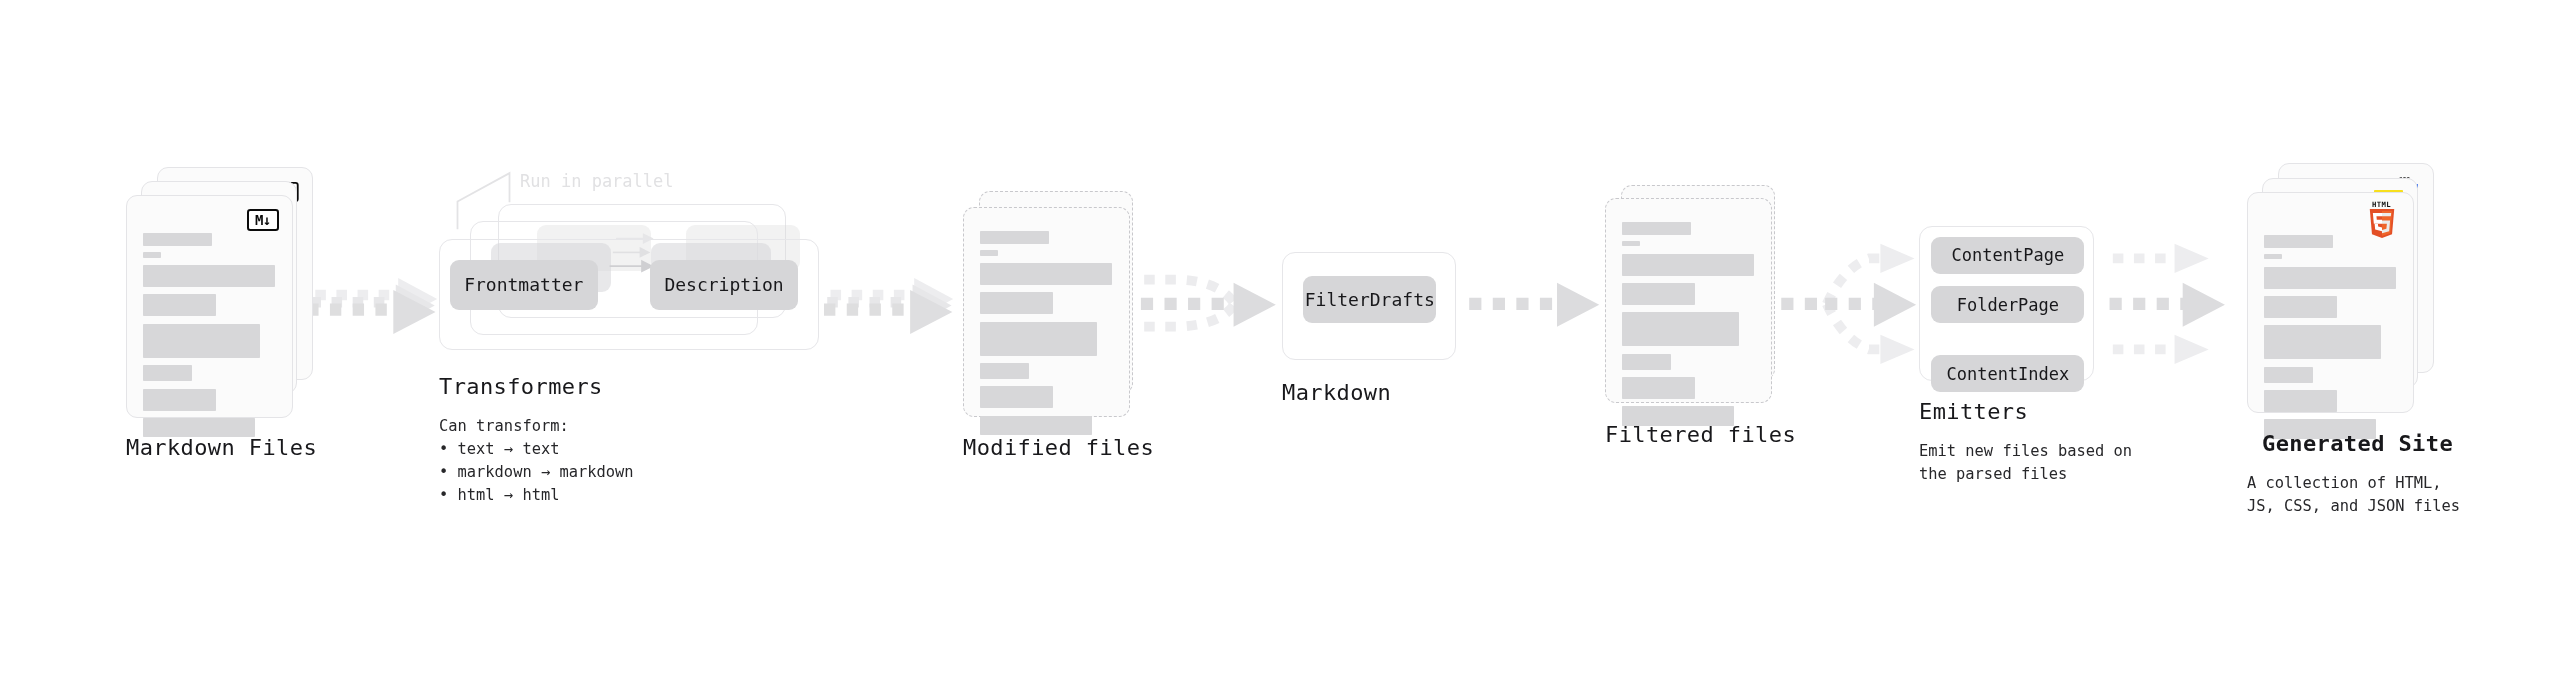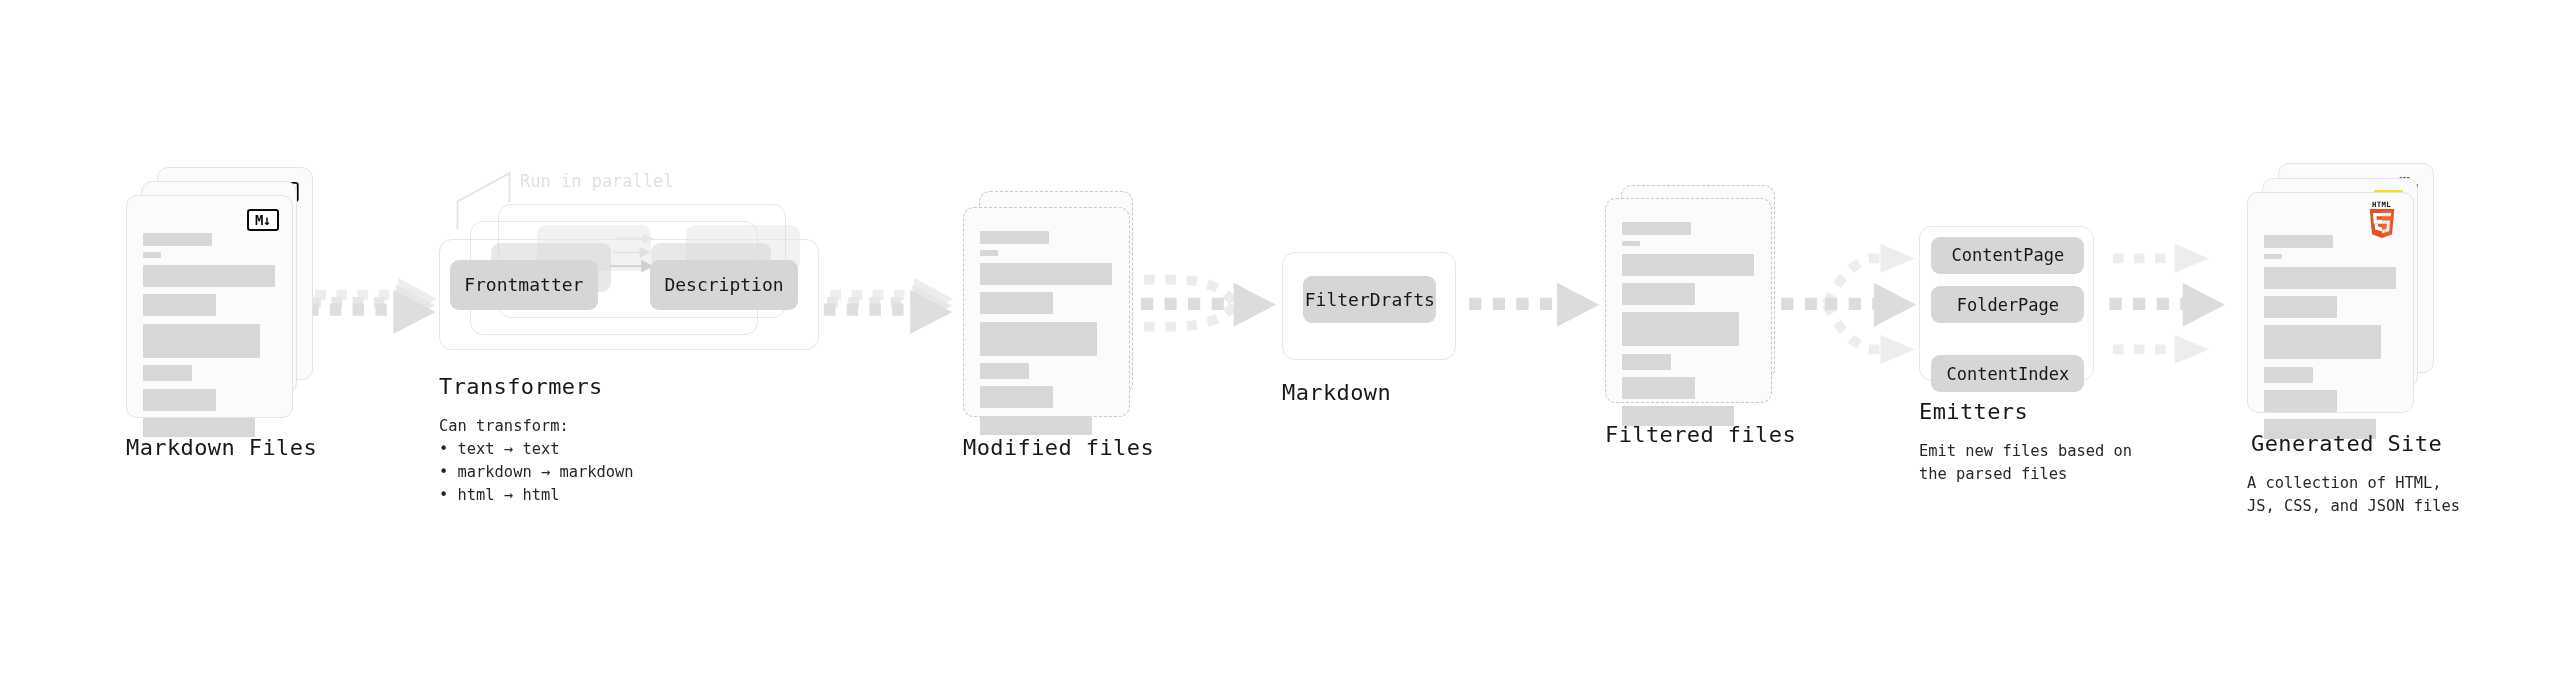--- a/index.html
+++ b/index.html
@@ -416,19 +416,19 @@
           <div class="bar b2"></div>
           <div class="bar b3"></div>
           <div class="bar b4"></div>
           <div class="bar b5"></div>
           <div class="bar b6"></div>
           <div class="bar b7"></div>
         </div>
       </div>
     </div>
 
-    <div class="stage-label" style="position:absolute; left:4px; top:268px;">Generated Site</div>
+    <div class="stage-label" style="position:absolute; left:15px; top:268px;font-weight:bold;">Generated Site</div>
     <div class="stage-desc" style="position:absolute; left:0px; top:299px; width:268px;">A collection of HTML,
 JS, CSS, and JSON files</div>
   </div>
 
 </div>
 
 
 </body></html>

